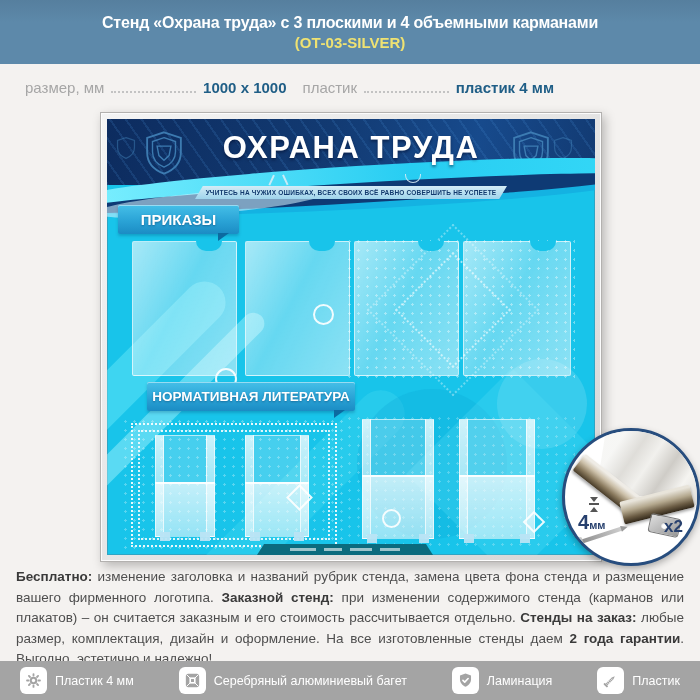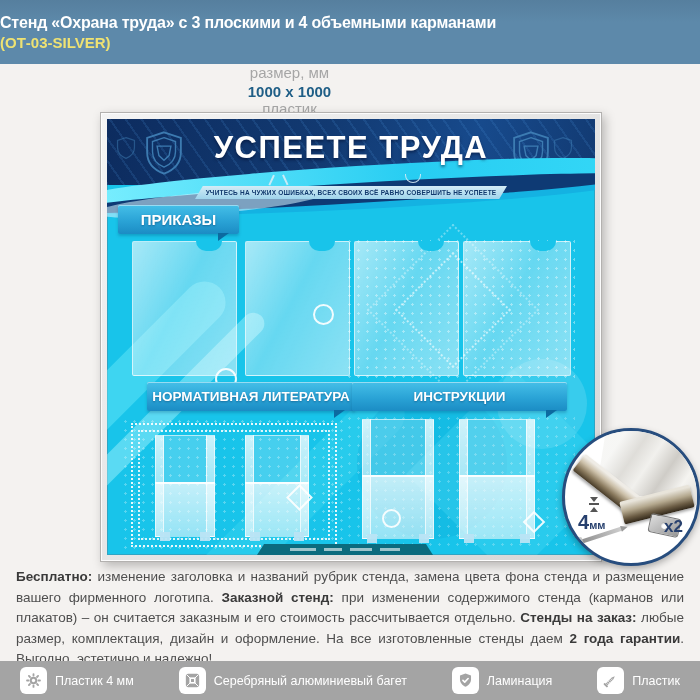--- a/index.html
+++ b/index.html
@@ -2,27 +2,27 @@
 <html><head>
 <meta charset="utf-8">
 <style>
   html,body{margin:0;padding:0;width:700px;height:700px;overflow:hidden;
     font-family:"Liberation Sans","DejaVu Sans",sans-serif;background:#f4f2f0;}
   .page{position:relative;width:700px;height:700px;background:#f4f2f0;}
 
   
   .banner{position:absolute;left:0;top:0;width:700px;height:64px;
     background:linear-gradient(180deg,#567f9e 0%,#5d89aa 35%,#5d89aa 100%);
-    display:flex;flex-direction:column;align-items:flex-start;justify-content:center;gap:2px;}
+    display:flex;flex-direction:column;align-items:center;justify-content:center;gap:2px;}
   .banner-title{color:#fff;font-size:16px;font-weight:600;letter-spacing:-.2px;}
   .banner-code{color:#efe272;font-size:15px;font-weight:700;}
 
   
   .specs{position:absolute;left:0;top:64px;width:576px;height:46px;
-    display:flex;align-items:center;padding:0 22px 0 25px;box-sizing:border-box;font-size:15px;flex-direction:column;}
+    display:flex;align-items:center;padding:0 22px 0 25px;box-sizing:border-box;font-size:15px;}
   .spec-label{color:#a6a6a6;white-space:nowrap;}
   .spec-value{color:#1f5e86;font-weight:600;white-space:nowrap;}
   .leader{flex:1;border-bottom:2px dotted #c3c3c3;height:1px;margin:0 7px;transform:translateY(4px);}
   .spec-gap{width:16px;}
 
   
   .stand{position:absolute;left:100px;top:112px;width:502px;height:450px;box-sizing:border-box;
     background:linear-gradient(135deg,#f4f4f4,#d6d6d6);border:1px solid #b3b1af;padding:6px;
     box-shadow:3px 4px 10px rgba(0,0,0,.25), inset 0 0 0 1px #fcfcfc;}
   .stand-inner{position:relative;width:100%;height:100%;overflow:hidden;background:#18c4ea;
@@ -235,21 +235,21 @@
             <path d="M13 1.5l11 3.6v9.4c0 6.8-4.6 11.6-11 14-6.4-2.4-11-7.2-11-14V5.1z" fill="none" stroke="currentColor" stroke-width="1.2"></path>
             <path d="M13 5l7.5 2.5v6.7c0 4.8-3.1 8.2-7.5 10-4.4-1.8-7.5-5.2-7.5-10V7.5z" fill="none" stroke="currentColor" stroke-width=".9"></path>
             <path d="M8.5 10.5h9l-1.2 6.2-3.3 3-3.3-3z" fill="none" stroke="currentColor" stroke-width=".9"></path>
           </svg>
       </span>
       <span class="shield sh-r2">
         <svg width="20" height="24" viewBox="0 0 26 30">
             <path d="M13 1.5l11 3.6v9.4c0 6.8-4.6 11.6-11 14-6.4-2.4-11-7.2-11-14V5.1z" fill="none" stroke="currentColor" stroke-width="1.6"></path>
           </svg>
       </span>
-      <div class="s-title">УСПЕЕТЕ ТРУДА</div>
+      <div class="s-title">ОХРАНА ТРУДА</div>
 
       <i class="sw sw-mid"></i>
       <i class="sw sw-bright"></i>
       <i class="sw sw-navy"></i>
       <i class="sw wedge"></i>
 
       <i class="vee"></i>
       <i class="uu"></i>
       <div class="motto">
         <span>УЧИТЕСЬ НА ЧУЖИХ ОШИБКАХ, ВСЕХ СВОИХ ВСЁ РАВНО СОВЕРШИТЬ НЕ УСПЕЕТЕ</span>
@@ -265,23 +265,20 @@
       <div class="flat fp4"></div>
 
       <i class="ring rg1"></i>
       <i class="ring rg2"></i>
       <i class="ring rg3"></i>
       <i class="dia dia1"></i>
       <i class="dia dia2"></i>
 
       <div class="hdr hdr-norm">
         <span>НОРМАТИВНАЯ ЛИТЕРАТУРА</span>
-      </div>
-      <div class="hdr hdr-instr">
-        <span>ИНСТРУКЦИИ</span>
       </div>
 
       <div class="dotbox">
         <div class="dotbox-in"></div>
       </div>
       <div class="vol v1">
           <i class="bk"></i>
           <i class="wl"></i>
           <i class="wr"></i>
           <i class="fr"></i>

